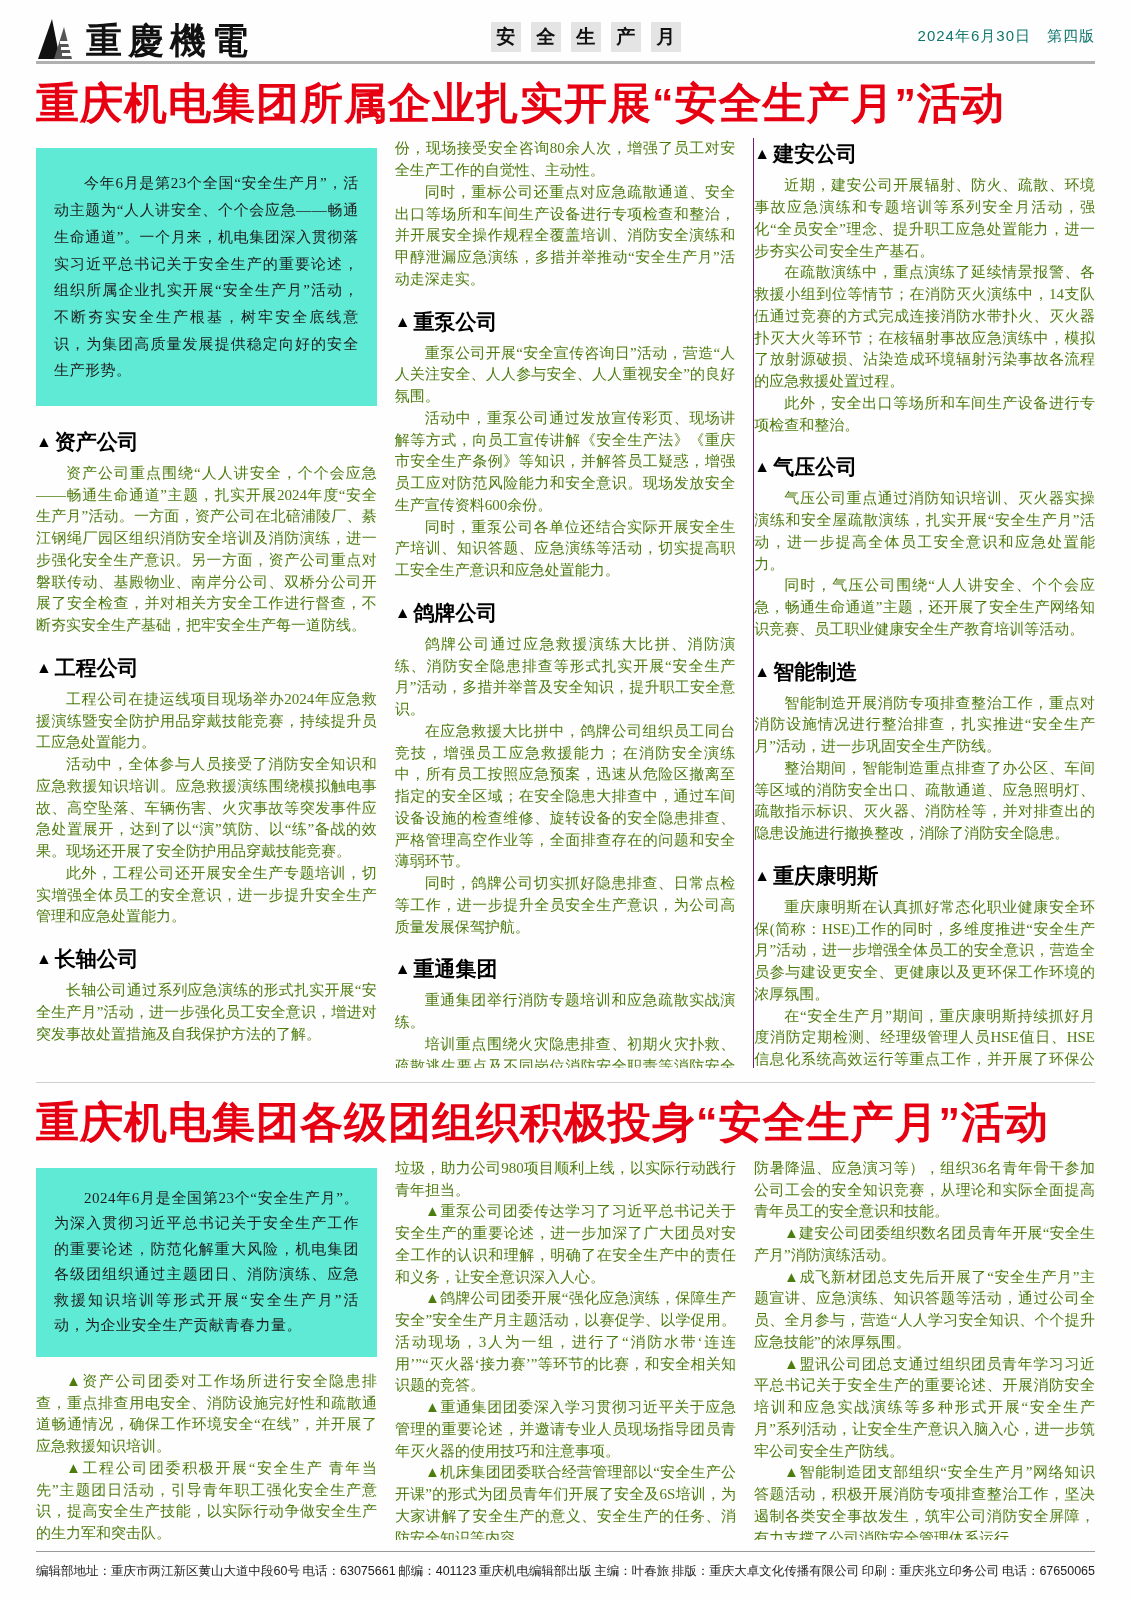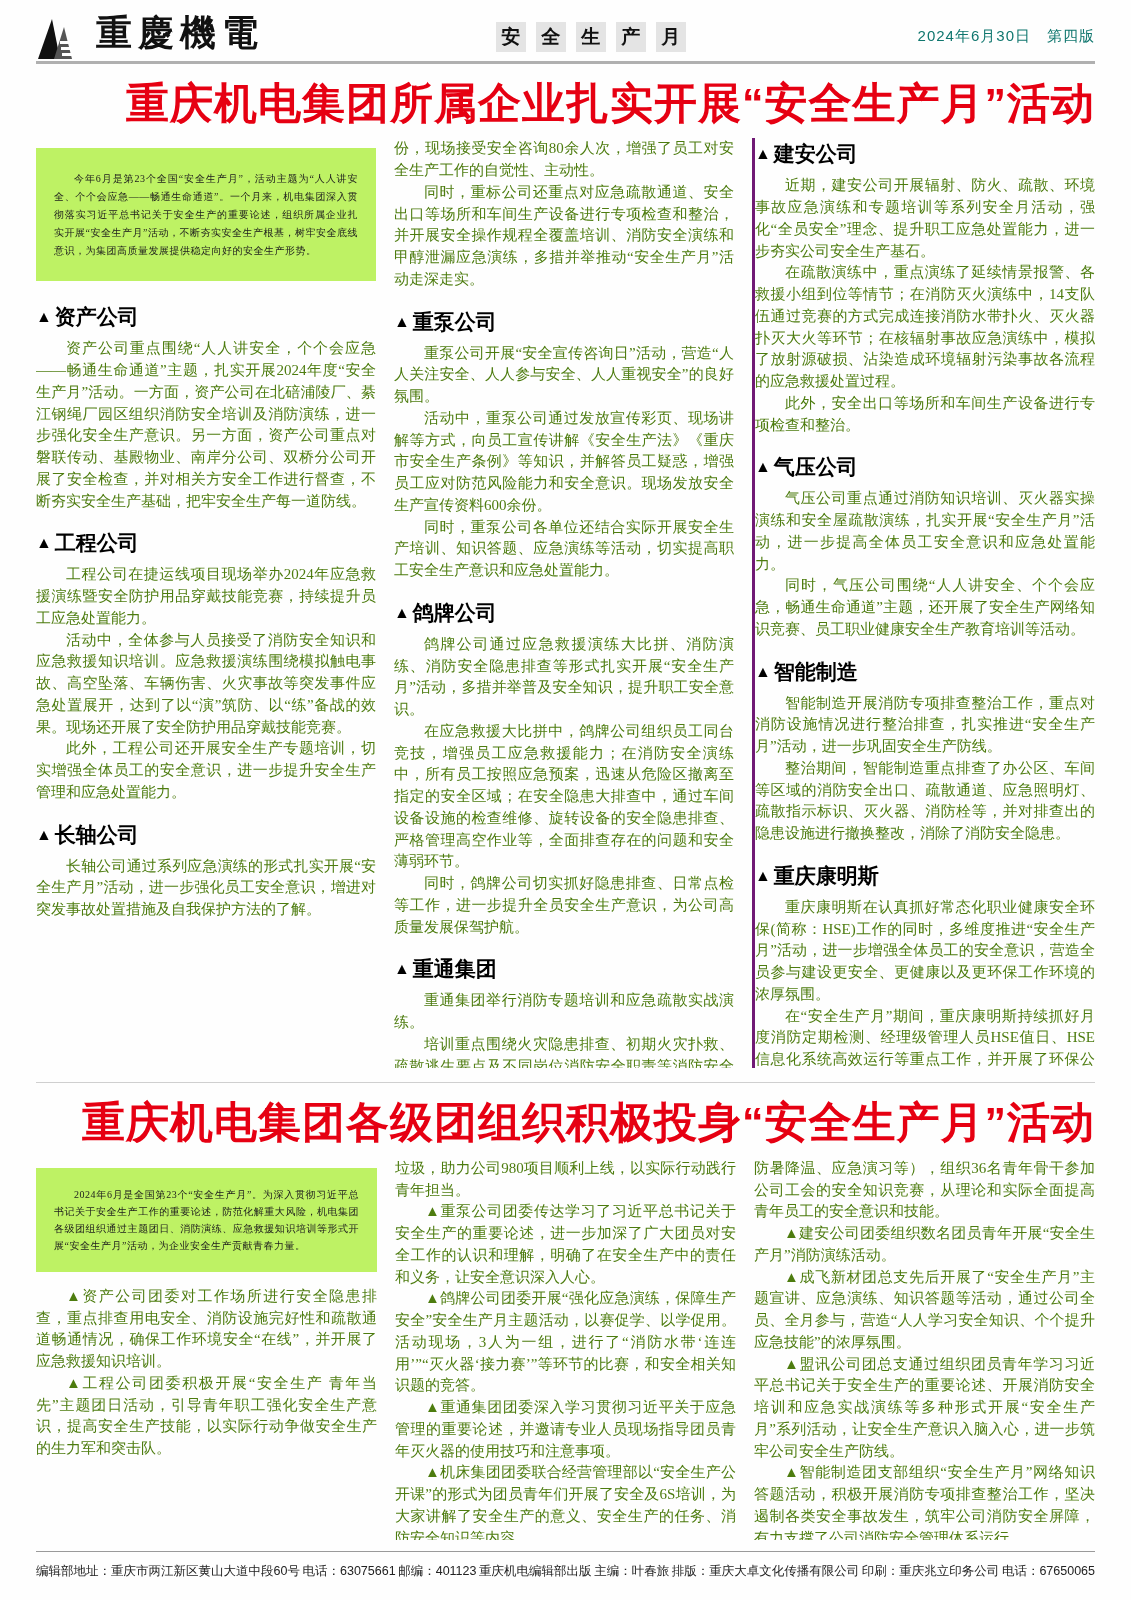--- a/index.html
+++ b/index.html
@@ -7,45 +7,45 @@
   .page {
     width:1131px; height:1600px; margin:0 auto; position:relative;
     background:#fefefe; padding:0 36px;
     font-family:"Liberation Serif","DejaVu Serif",serif; color:#1c1c1c;
   }
   
   .masthead {
     display:flex; align-items:center; justify-content:space-between;
     height:64px; padding-top:12px; border-bottom:3px solid #b0b0b0;
   }
-  .logo { display:flex; gap:10px; }
+  .logo { display:flex; align-items:flex-end; gap:0; }
   .logo-mark { width:50px; height:44px; flex:0 0 auto; }
   .logo-text { font-size:36px; font-weight:bold; letter-spacing:6px; color:#111; line-height:1; }
   .badge { display:flex; gap:10px; }
   .badge-char {
     width:30px; height:30px; background:#e4e4e4; color:#111;
     display:flex; align-items:center; justify-content:center;
     font-family:"Liberation Sans","DejaVu Sans",sans-serif; font-size:19px; font-weight:bold;
   }
   .dateline { font-family:"Liberation Sans","DejaVu Sans",sans-serif; font-size:15px; color:#0f766e; letter-spacing:1px; }
   
   .headline {
     font-family:"Liberation Sans","DejaVu Sans",sans-serif;
     font-weight:bold; font-size:43px; line-height:1.15; color:#e60012;
-    text-align:right; margin:15px 0 10px; letter-spacing:1px; white-space:nowrap;
+    text-align:left; margin:15px 0 10px; letter-spacing:1px; white-space:nowrap;
   }
   
   .columns { display:flex; gap:18px; }
   .col { flex:1 1 0; overflow:hidden; min-width:0; }
   .article-1 .columns { height:930px; }
   .article-2 .columns { height:382px; }
-  .article-1 .col:nth-child(3) { border-left:3px solid #701a75; }
+  .article-1 .col:nth-child(3) { border-left:1px solid #701a75; }
   .intro-box {
-    background:#bef264; padding:22px 18px; margin:10px 0 22px;
-    font-size:10px; line-height:1.78; text-indent:2em; letter-spacing:0.5px; text-align:justify;
+    background:#5eead4; padding:22px 18px; margin:10px 0 22px;
+    font-size:15px; line-height:1.78; text-indent:2em; letter-spacing:0.5px; text-align:justify;
   }
   .article-2 .intro-box { line-height:1.7; padding:18px 18px; margin:10px 0 14px; }
   .sec-head {
     font-family:"Liberation Sans","DejaVu Sans",sans-serif;
     font-size:21px; font-weight:bold; color:#000; margin:17px 0 7px;
   }
   .col .sec-head:first-child { margin-top:2px; }
   .sec-head .marker { font-size:16px; margin-right:3px; vertical-align:2px; }
   .para {
     margin:0; font-size:15px; line-height:1.45; text-align:justify;

